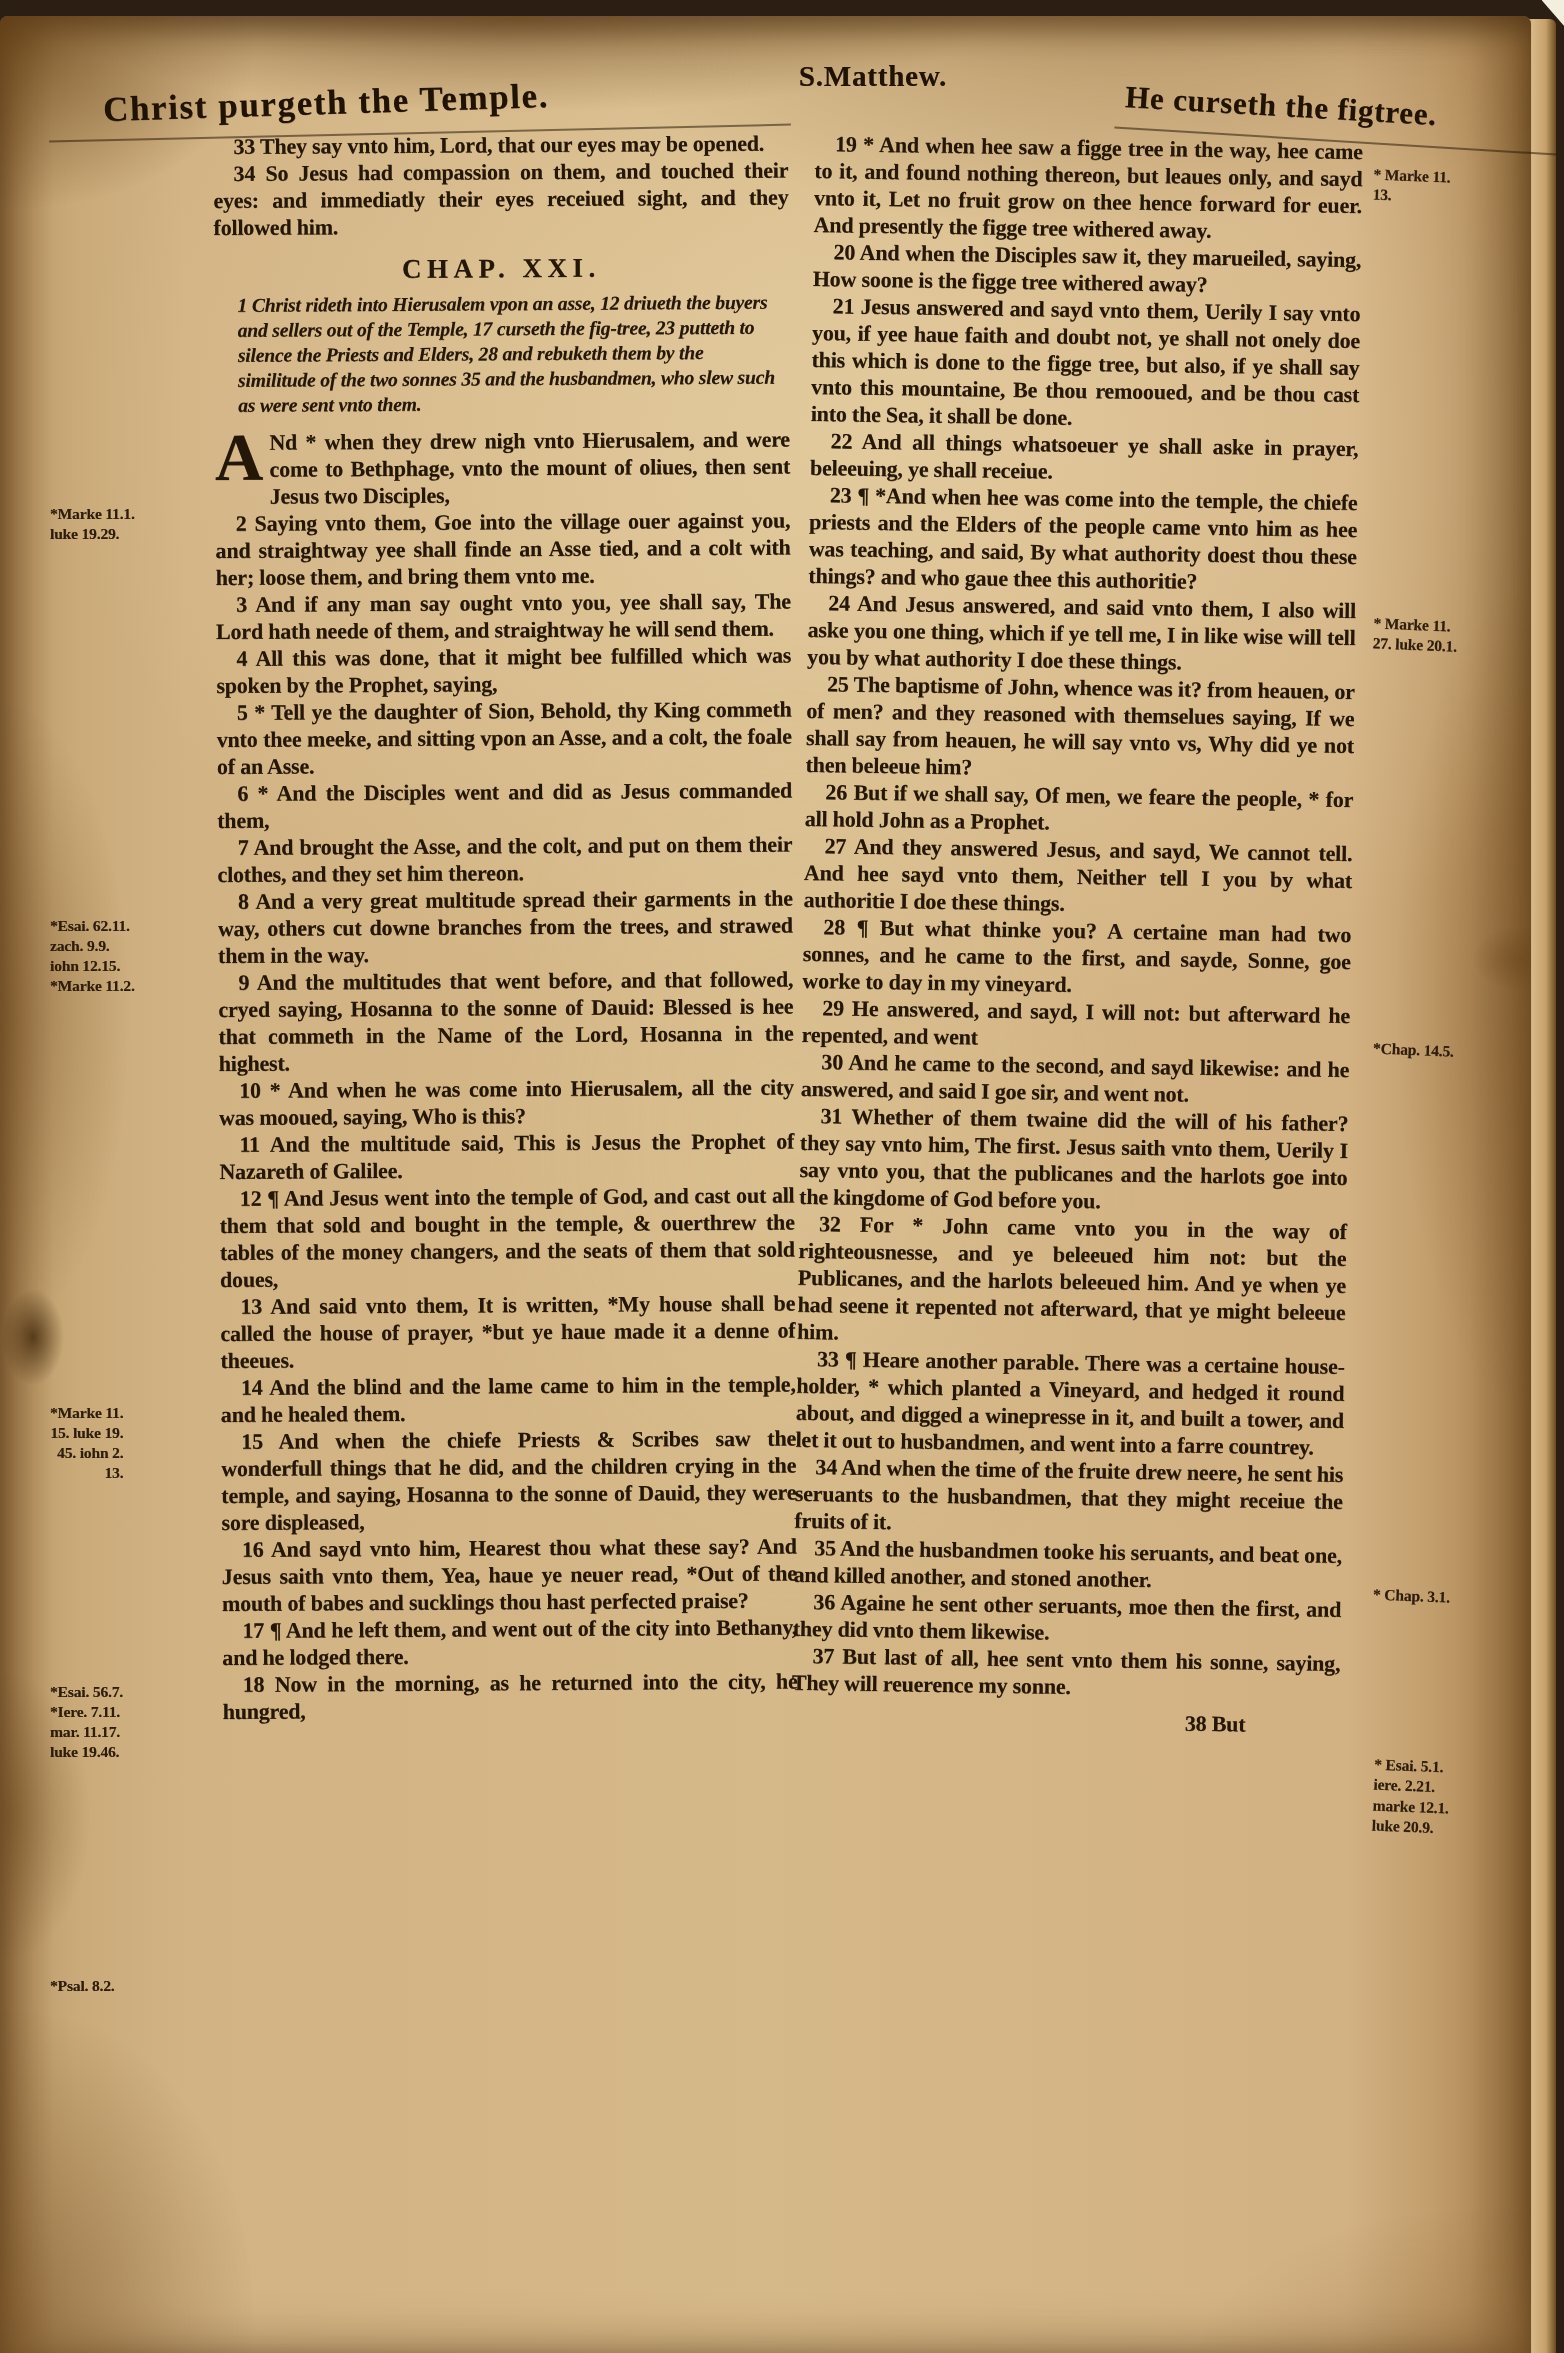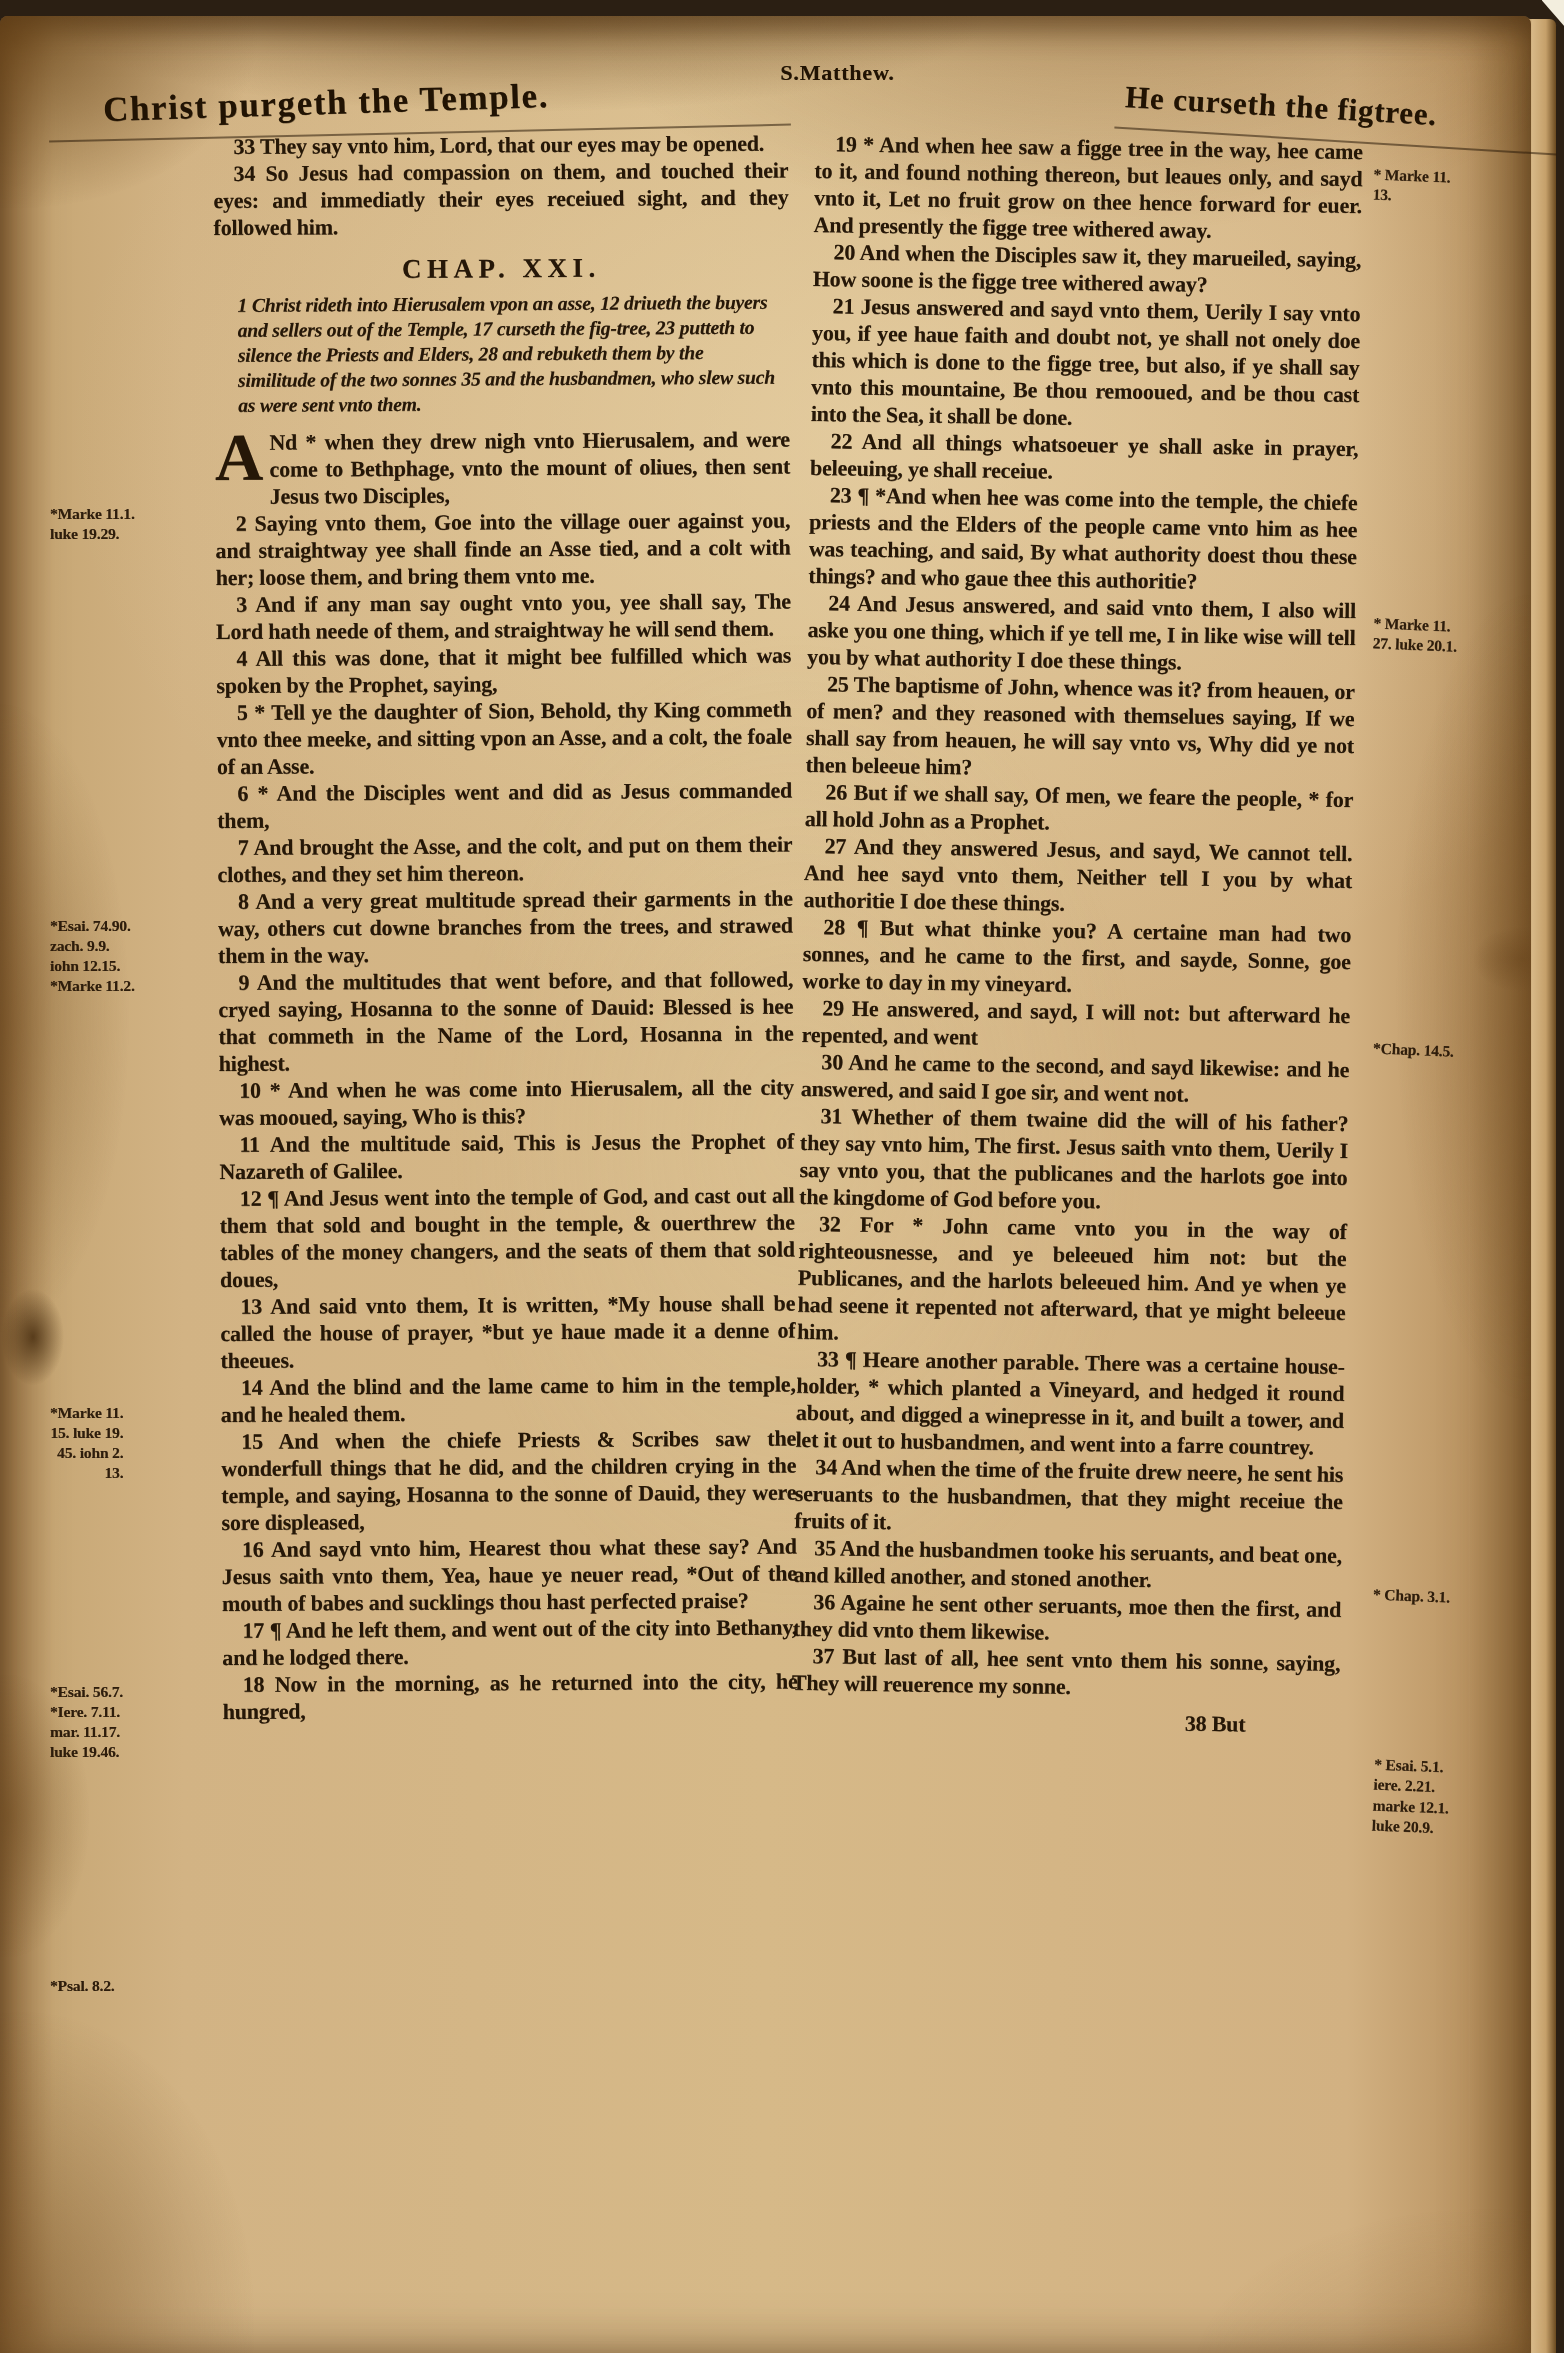--- a/index.html
+++ b/index.html
@@ -53,21 +53,21 @@
     border-radius: 7.8px 7.8px 0 0;
   }
 
   
   .runhead {
     position: absolute; color: #21130360; color: #211303;
     font-weight: 700; white-space: nowrap;
     text-shadow: 0.3px 0.4px 0.6px rgba(35,20,5,.55);
   }
   .runhead-left  { left: 103px; top: 67px;  font-size: 35px; letter-spacing: 1.6px; transform: rotate(-1.8deg); }
-  .runhead-center{ left: 728px; top: 44px;  width: 219px; text-align: center; font-size: 22px; letter-spacing: 0.8px; }
+  .runhead-center{ left: 728px; top: 44px;  width: 219px; text-align: right; font-size: 29px; letter-spacing: 0.8px; }
   .runhead-right { left: 1125px; top: 72px; font-size: 31px; letter-spacing: 0.8px; transform: rotate(3.3deg); }
 
   .rule { position: absolute; height: 2.3px; background: rgba(44,27,9,.55); }
   .rule-left  { left: 49px;  top: 116px; width: 742px; transform: rotate(-1.3deg); }
   .rule-right { left: 1114px; top: 124px; width: 443px; transform: rotate(3.5deg); }
 
   
   .col {
     position: absolute; color: rgba(33,19,4,.95);
     font-size: 22px; line-height: 27px; font-weight: 700;
@@ -128,21 +128,21 @@
   <div class="runhead runhead-right">He curseth the figtree.</div>
 
   <div class="rule rule-left"></div>
   <div class="rule rule-right"></div>
 
   <div class="mnotes mnotes-left">
 
       <div class="mnote">*Marke 11.1.
 luke 19.29.</div>
 
-      <div class="mnote">*Esai. 74.90.
+      <div class="mnote">*Esai. 62.11.
 zach. 9.9.
 iohn 12.15.
 *Marke 11.2.</div>
 
       <div class="mnote">*Marke 11.
 15. luke 19.
 45. iohn 2.
 13.</div>
 
       <div class="mnote">*Esai. 56.7.

